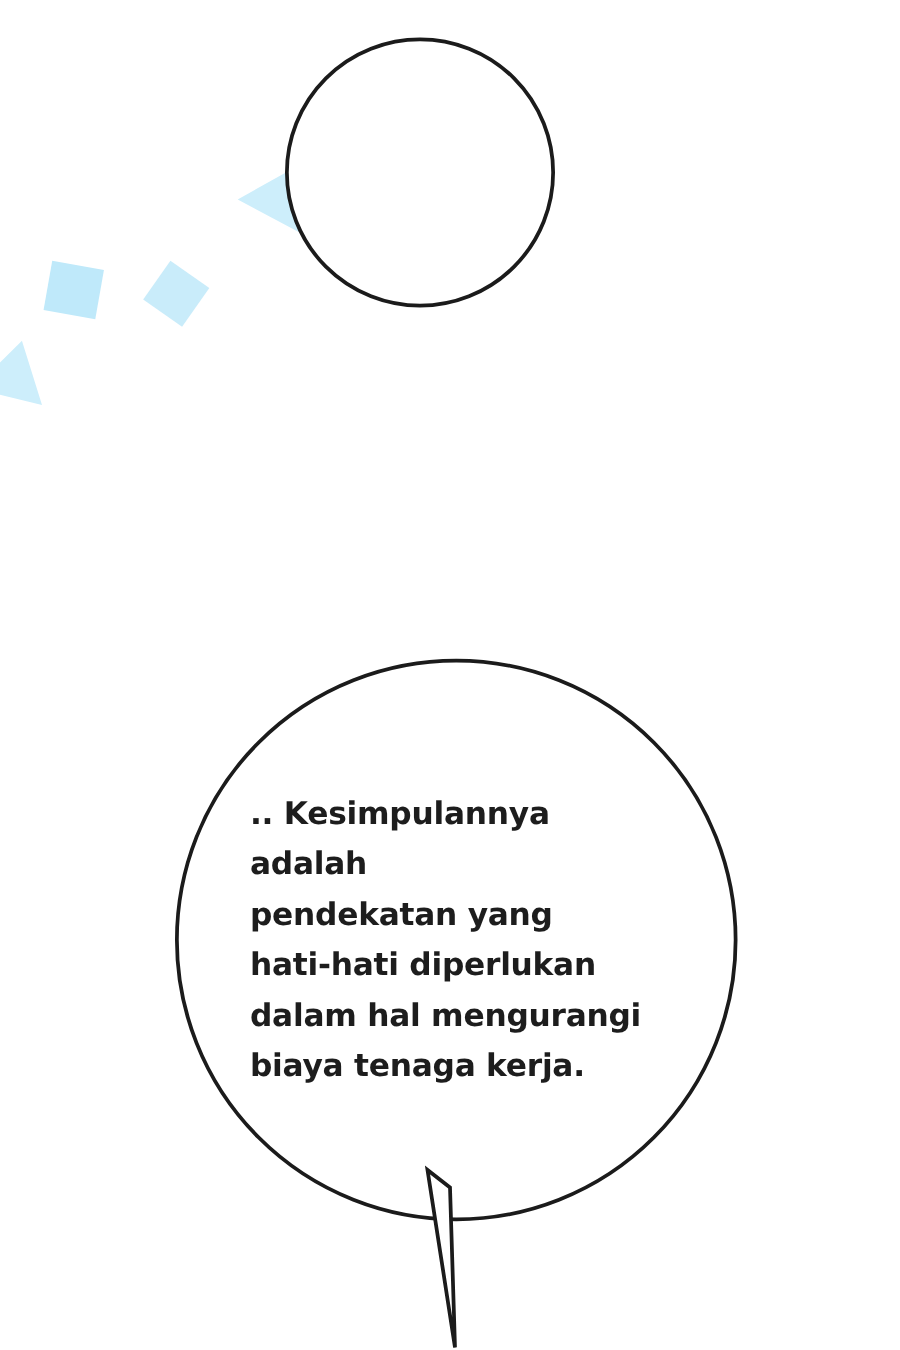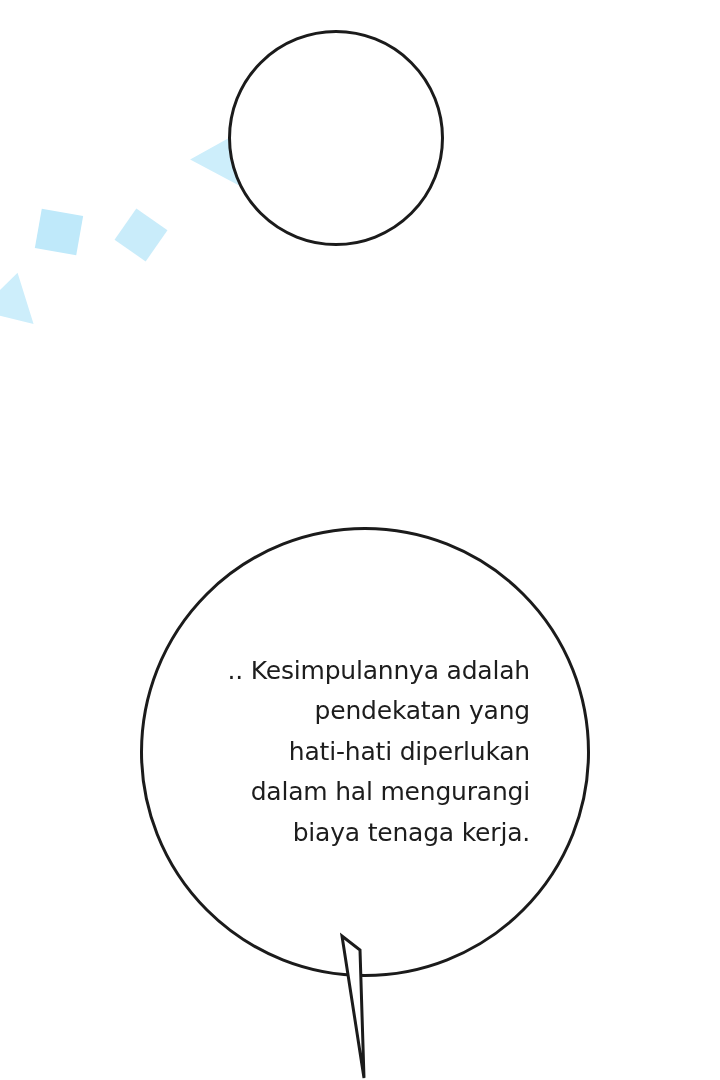--- a/index.html
+++ b/index.html
@@ -92,23 +92,23 @@
   }
 
   .balloon-main {
     left: 140px;
     top: 527px;
     width: 450px;
     height: 450px;
   }
 
   .balloon-text {
-    text-align: right;
+    text-align: left;
     font-family: "DejaVu Sans", sans-serif;
-    font-weight: 400;
+    font-weight: 700;
     font-size: 25px;
     line-height: 1.62;
     color: #1d1d1d;
     letter-spacing: -0.2px;
     width: 330px;
     white-space: pre-line;
   }
 
   
   .tail {

